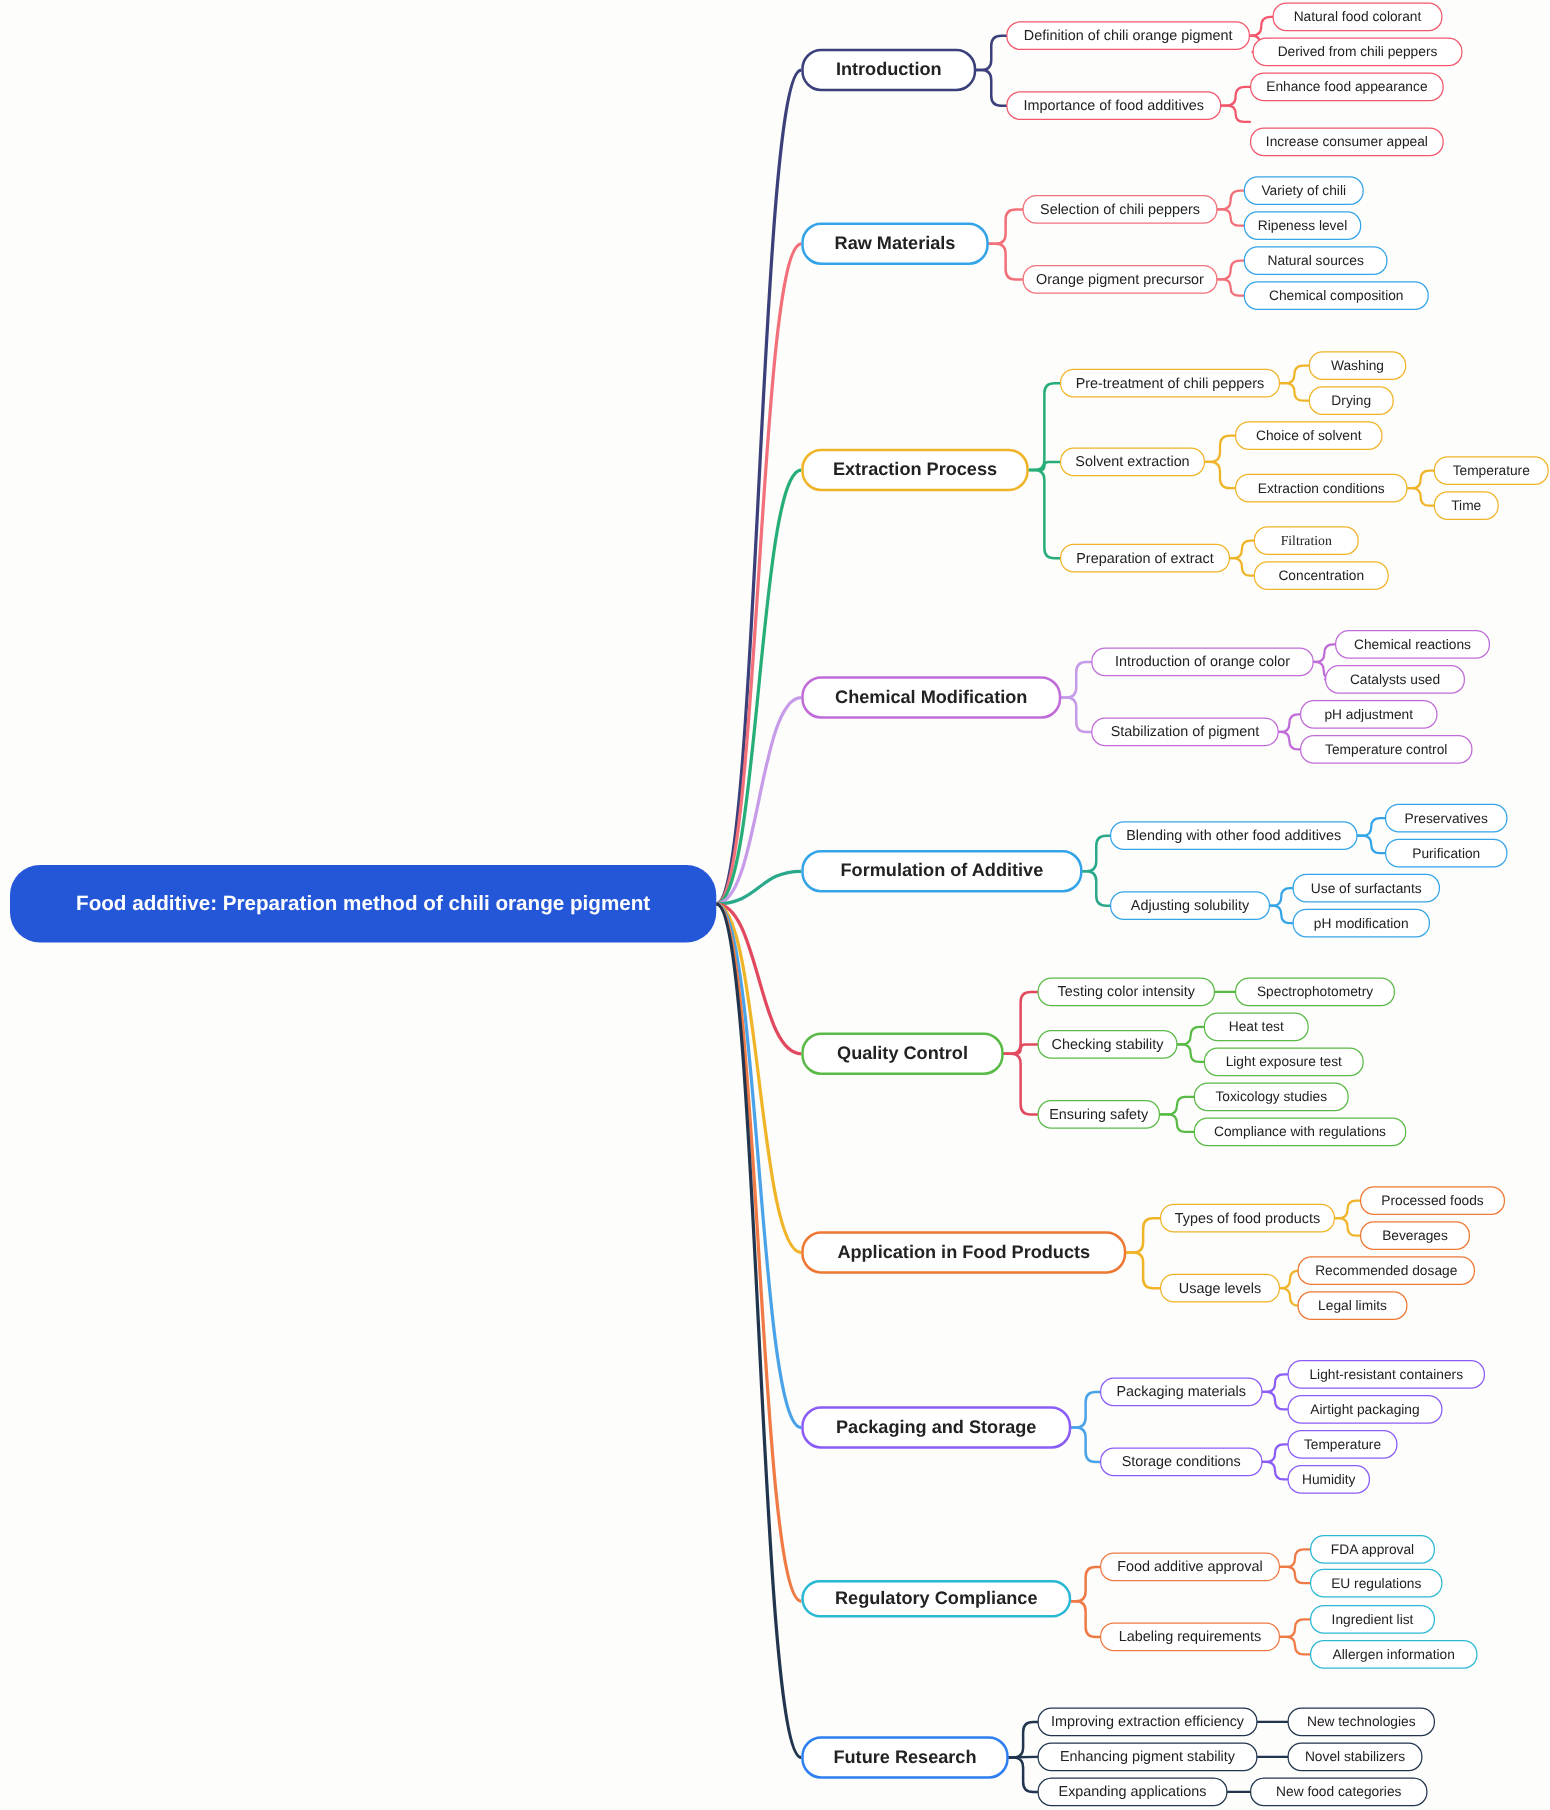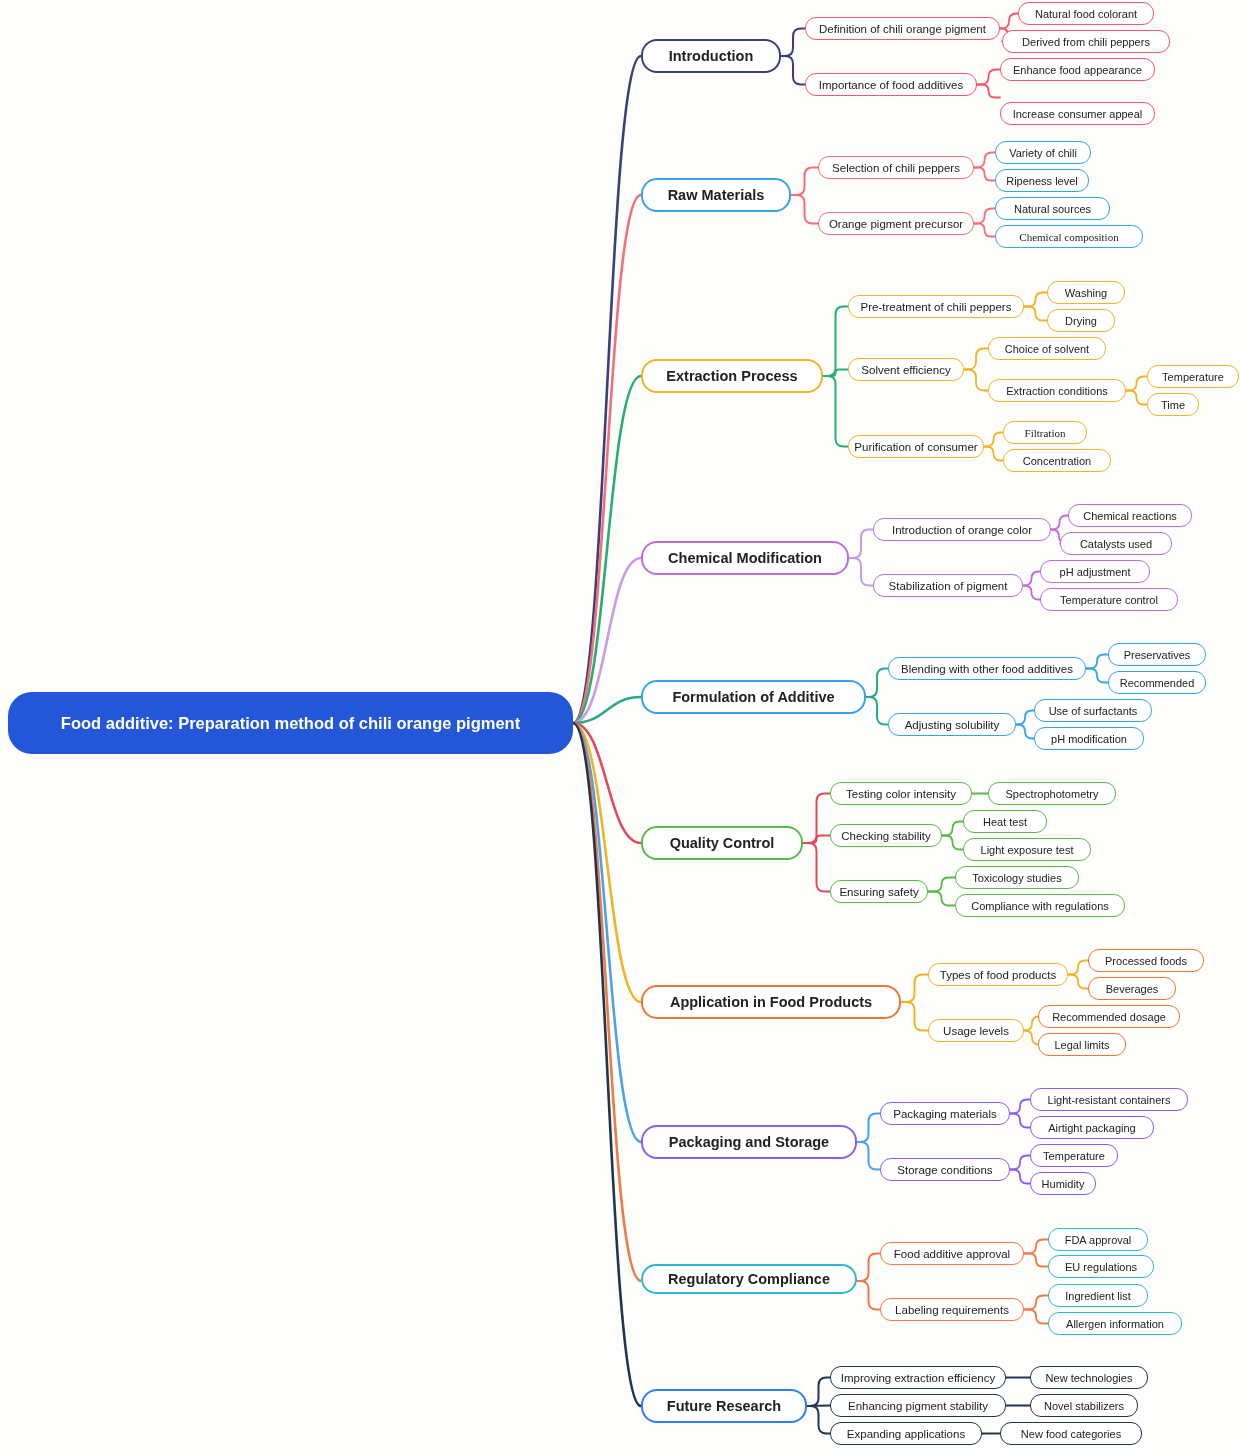--- a/index.html
+++ b/index.html
@@ -125,44 +125,44 @@
       <div class="node lvl3" style="left: 1002px; top: 30px; width: 168px; height: 23px; border-color: rgb(242, 87, 108); color: rgb(34, 34, 34);">Derived from chili peppers</div>
       <div class="node lvl2" style="left: 805px; top: 73px; width: 172px; height: 23px; border-color: rgb(242, 87, 108); color: rgb(34, 34, 34);">Importance of food additives</div>
       <div class="node lvl3" style="left: 1000px; top: 58px; width: 155px; height: 23px; border-color: rgb(242, 87, 108); color: rgb(34, 34, 34);">Enhance food appearance</div>
       <div class="node lvl3" style="left: 1000px; top: 86px; width: 155px; height: 23px; border-color: rgb(242, 87, 108); color: rgb(34, 34, 34); margin-top: 16px;">Increase consumer appeal</div>
       <div class="node lvl1" style="left: 641px; top: 178px; width: 150px; height: 34px; border-color: rgb(52, 164, 232); color: rgb(34, 34, 34);">Raw Materials</div>
       <div class="node lvl2" style="left: 818px; top: 156px; width: 156px; height: 23px; border-color: rgb(242, 112, 122); color: rgb(34, 34, 34);">Selection of chili peppers</div>
       <div class="node lvl3" style="left: 995px; top: 141px; width: 96px; height: 23px; border-color: rgb(52, 164, 232); color: rgb(34, 34, 34);">Variety of chili</div>
       <div class="node lvl3" style="left: 995px; top: 169px; width: 94px; height: 23px; border-color: rgb(52, 164, 232); color: rgb(34, 34, 34);">Ripeness level</div>
       <div class="node lvl2" style="left: 818px; top: 212px; width: 156px; height: 23px; border-color: rgb(242, 112, 122); color: rgb(34, 34, 34);">Orange pigment precursor</div>
       <div class="node lvl3" style="left: 995px; top: 197px; width: 115px; height: 23px; border-color: rgb(52, 164, 232); color: rgb(34, 34, 34);">Natural sources</div>
-      <div class="node lvl3" style="left: 995px; top: 225px; width: 148px; height: 23px; border-color: rgb(52, 164, 232); color: rgb(34, 34, 34); font-family: Liberation Serif, serif;">Chemical composition</div>
+      <div class="node lvl3" style="left: 995px; top: 225px; width: 148px; height: 23px; border-color: rgb(52, 164, 232); color: rgb(34, 34, 34);">Chemical composition</div>
       <div class="node lvl1" style="left: 641px; top: 359px; width: 182px; height: 34px; border-color: rgb(240, 180, 41); color: rgb(34, 34, 34);">Extraction Process</div>
       <div class="node lvl2" style="left: 848px; top: 295px; width: 176px; height: 23px; border-color: rgb(240, 180, 41); color: rgb(34, 34, 34);">Pre-treatment of chili peppers</div>
       <div class="node lvl3" style="left: 1047px; top: 281px; width: 78px; height: 23px; border-color: rgb(240, 180, 41); color: rgb(34, 34, 34);">Washing</div>
       <div class="node lvl3" style="left: 1047px; top: 309px; width: 68px; height: 23px; border-color: rgb(240, 180, 41); color: rgb(34, 34, 34);">Drying</div>
-      <div class="node lvl2" style="left: 848px; top: 358px; width: 116px; height: 23px; border-color: rgb(240, 180, 41); color: rgb(34, 34, 34);">Solvent efficiency</div>
+      <div class="node lvl2" style="left: 848px; top: 358px; width: 116px; height: 23px; border-color: rgb(240, 180, 41); color: rgb(34, 34, 34);">Solvent extraction</div>
       <div class="node lvl3" style="left: 988px; top: 337px; width: 118px; height: 23px; border-color: rgb(240, 180, 41); color: rgb(34, 34, 34);">Choice of solvent</div>
       <div class="node lvl3" style="left: 988px; top: 379px; width: 138px; height: 23px; border-color: rgb(240, 180, 41); color: rgb(34, 34, 34);">Extraction conditions</div>
       <div class="node lvl3" style="left: 1147px; top: 365px; width: 92px; height: 23px; border-color: rgb(240, 180, 41); color: rgb(34, 34, 34);">Temperature</div>
       <div class="node lvl3" style="left: 1147px; top: 393px; width: 52px; height: 23px; border-color: rgb(240, 180, 41); color: rgb(34, 34, 34);">Time</div>
-      <div class="node lvl2" style="left: 848px; top: 435px; width: 136px; height: 23px; border-color: rgb(240, 180, 41); color: rgb(34, 34, 34);">Purification of consumer</div>
+      <div class="node lvl2" style="left: 848px; top: 435px; width: 136px; height: 23px; border-color: rgb(240, 180, 41); color: rgb(34, 34, 34);">Preparation of extract</div>
       <div class="node lvl3" style="left: 1003px; top: 421px; width: 84px; height: 23px; border-color: rgb(240, 180, 41); color: rgb(34, 34, 34); font-family: Liberation Serif, serif;">Filtration</div>
       <div class="node lvl3" style="left: 1003px; top: 449px; width: 108px; height: 23px; border-color: rgb(240, 180, 41); color: rgb(34, 34, 34);">Concentration</div>
       <div class="node lvl1" style="left: 641px; top: 541px; width: 208px; height: 34px; border-color: rgb(192, 108, 216); color: rgb(34, 34, 34);">Chemical Modification</div>
       <div class="node lvl2" style="left: 873px; top: 518px; width: 178px; height: 23px; border-color: rgb(192, 108, 216); color: rgb(34, 34, 34); text-align: right;">Introduction of orange color</div>
       <div class="node lvl3" style="left: 1068px; top: 504px; width: 124px; height: 23px; border-color: rgb(192, 108, 216); color: rgb(34, 34, 34);">Chemical reactions</div>
       <div class="node lvl3" style="left: 1060px; top: 532px; width: 112px; height: 23px; border-color: rgb(192, 108, 216); color: rgb(34, 34, 34);">Catalysts used</div>
       <div class="node lvl2" style="left: 873px; top: 574px; width: 150px; height: 23px; border-color: rgb(192, 108, 216); color: rgb(34, 34, 34);">Stabilization of pigment</div>
       <div class="node lvl3" style="left: 1040px; top: 560px; width: 110px; height: 23px; border-color: rgb(192, 108, 216); color: rgb(34, 34, 34);">pH adjustment</div>
       <div class="node lvl3" style="left: 1040px; top: 588px; width: 138px; height: 23px; border-color: rgb(192, 108, 216); color: rgb(34, 34, 34);">Temperature control</div>
       <div class="node lvl1" style="left: 641px; top: 680px; width: 225px; height: 34px; border-color: rgb(52, 164, 232); color: rgb(34, 34, 34);">Formulation of Additive</div>
       <div class="node lvl2" style="left: 888px; top: 657px; width: 198px; height: 23px; border-color: rgb(52, 164, 232); color: rgb(34, 34, 34);">Blending with other food additives</div>
       <div class="node lvl3" style="left: 1108px; top: 643px; width: 98px; height: 23px; border-color: rgb(52, 164, 232); color: rgb(34, 34, 34);">Preservatives</div>
-      <div class="node lvl3" style="left: 1108px; top: 671px; width: 98px; height: 23px; border-color: rgb(52, 164, 232); color: rgb(34, 34, 34);">Recommended</div>
+      <div class="node lvl3" style="left: 1108px; top: 671px; width: 98px; height: 23px; border-color: rgb(52, 164, 232); color: rgb(34, 34, 34);">Purification</div>
       <div class="node lvl2" style="left: 888px; top: 713px; width: 128px; height: 23px; border-color: rgb(52, 164, 232); color: rgb(34, 34, 34);">Adjusting solubility</div>
       <div class="node lvl3" style="left: 1034px; top: 699px; width: 118px; height: 23px; border-color: rgb(52, 164, 232); color: rgb(34, 34, 34);">Use of surfactants</div>
       <div class="node lvl3" style="left: 1034px; top: 727px; width: 110px; height: 23px; border-color: rgb(52, 164, 232); color: rgb(34, 34, 34);">pH modification</div>
       <div class="node lvl1" style="left: 641px; top: 826px; width: 162px; height: 34px; border-color: rgb(90, 186, 71); color: rgb(34, 34, 34);">Quality Control</div>
       <div class="node lvl2" style="left: 830px; top: 782px; width: 142px; height: 23px; border-color: rgb(90, 186, 71); color: rgb(34, 34, 34);">Testing color intensity</div>
       <div class="node lvl3" style="left: 988px; top: 782px; width: 128px; height: 23px; border-color: rgb(90, 186, 71); color: rgb(34, 34, 34);">Spectrophotometry</div>
       <div class="node lvl2" style="left: 830px; top: 824px; width: 112px; height: 23px; border-color: rgb(90, 186, 71); color: rgb(34, 34, 34);">Checking stability</div>
       <div class="node lvl3" style="left: 963px; top: 810px; width: 84px; height: 23px; border-color: rgb(90, 186, 71); color: rgb(34, 34, 34);">Heat test</div>
       <div class="node lvl3" style="left: 963px; top: 838px; width: 128px; height: 23px; border-color: rgb(90, 186, 71); color: rgb(34, 34, 34);">Light exposure test</div>
       <div class="node lvl2" style="left: 830px; top: 880px; width: 98px; height: 23px; border-color: rgb(90, 186, 71); color: rgb(34, 34, 34);">Ensuring safety</div>

